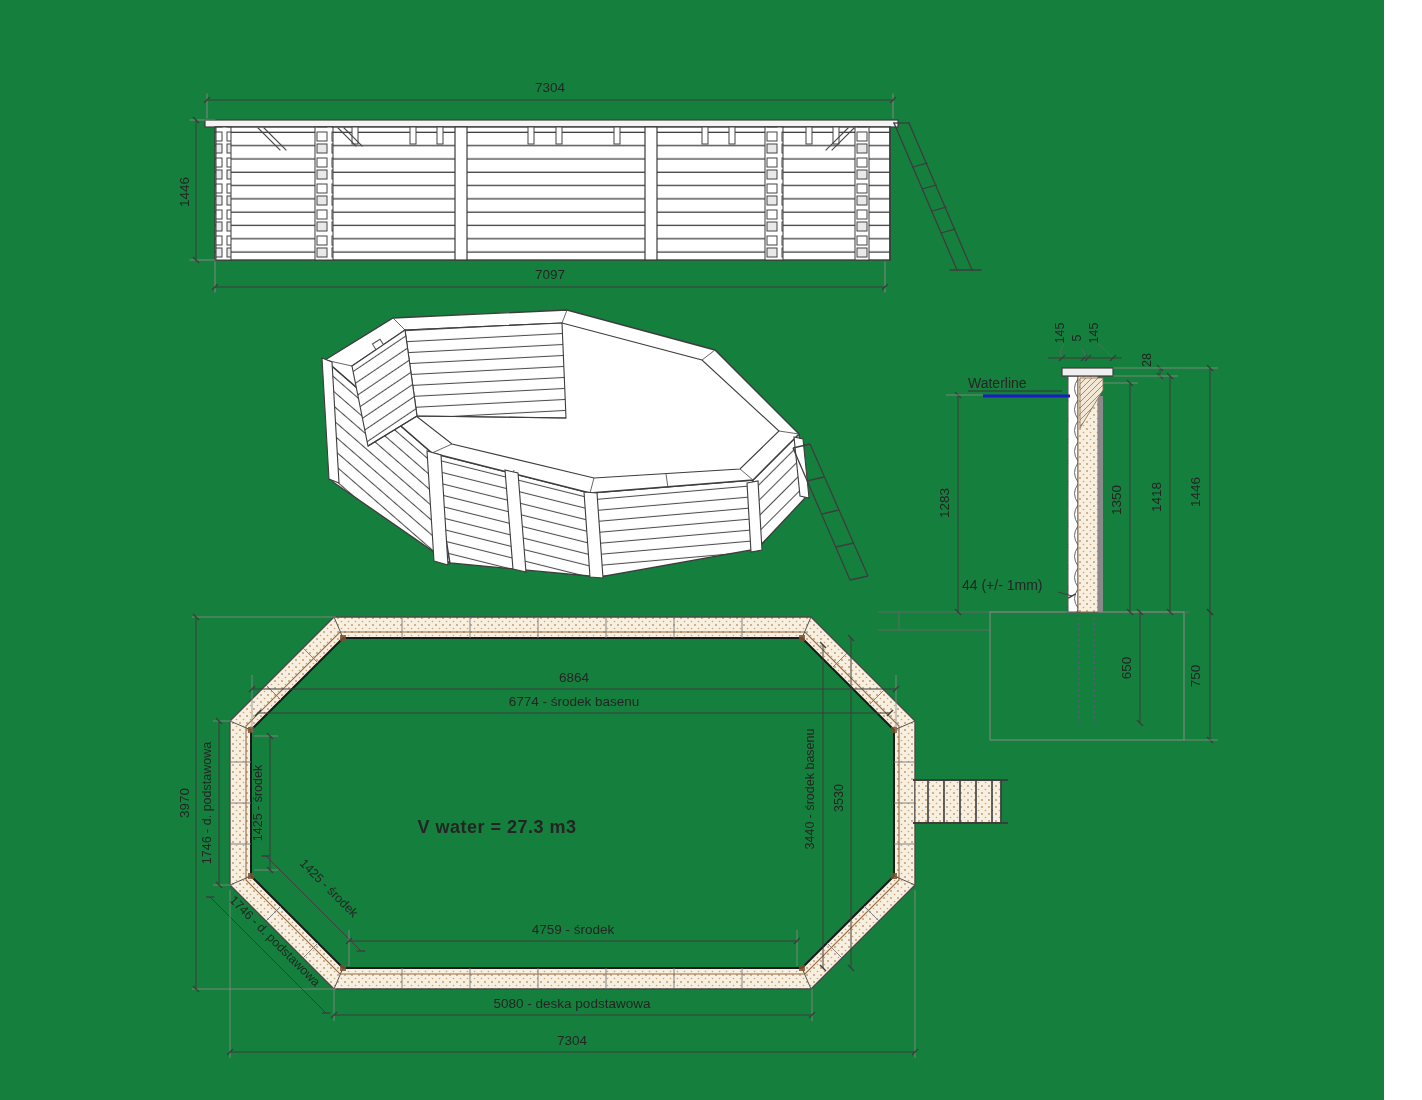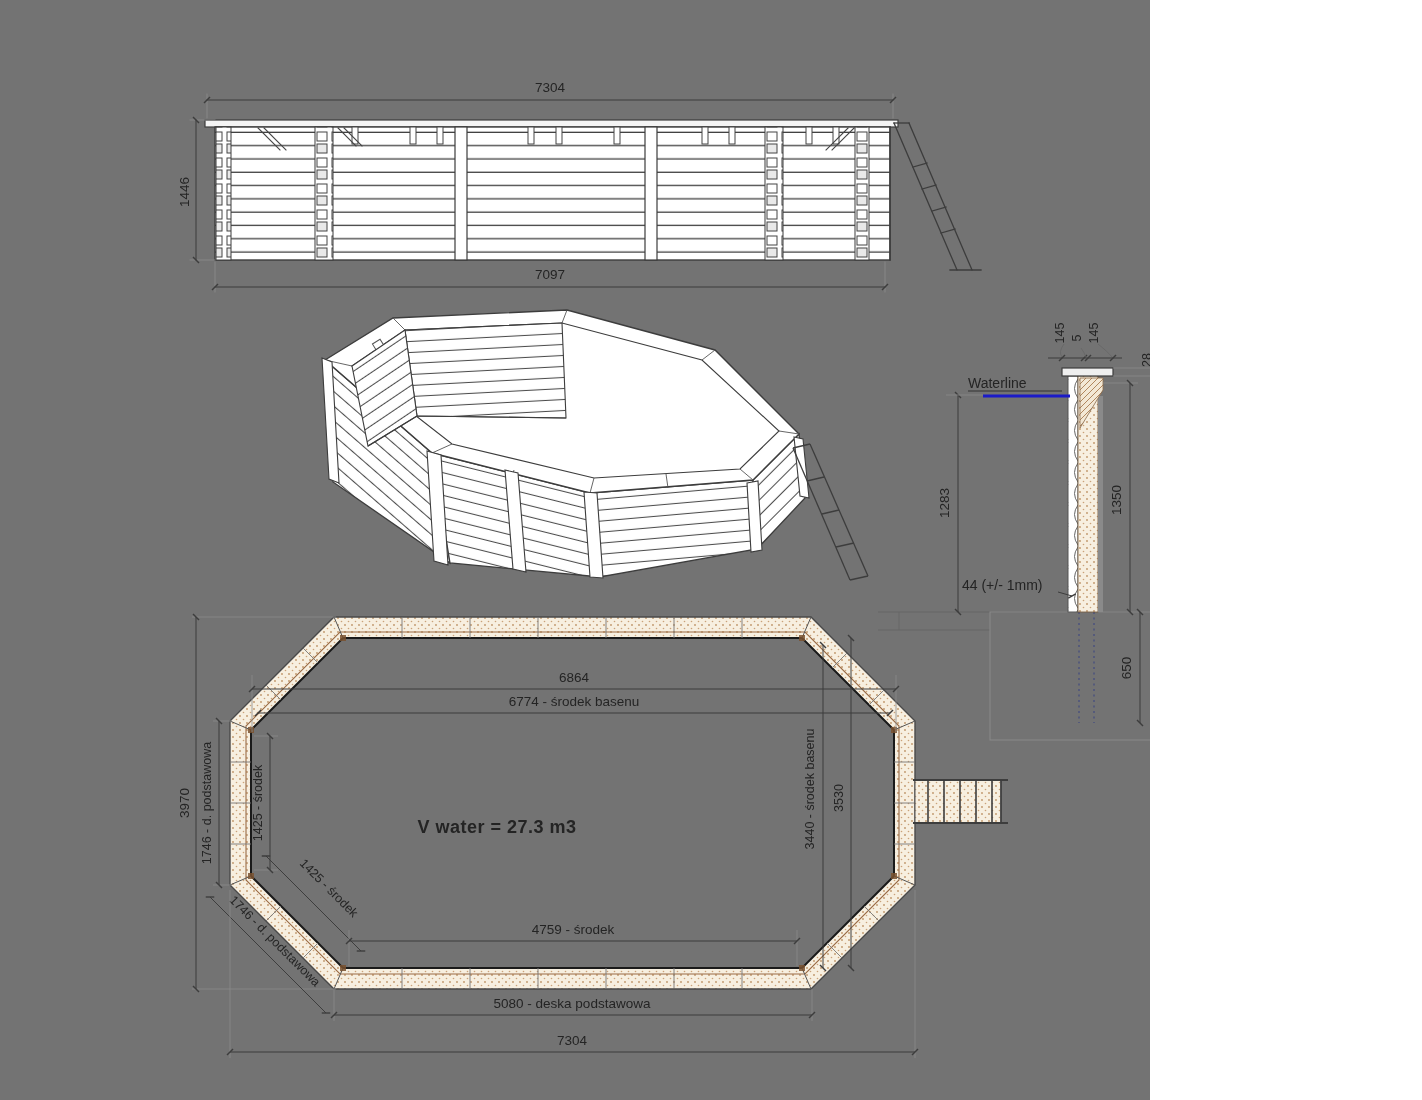--- a/index.html
+++ b/index.html
@@ -1,16 +1,16 @@
 <!DOCTYPE html>
 <html><head>
 <meta charset="utf-8">
 <style>
   html,body{margin:0;padding:0;background:#ffffff;}
-  #page{position:relative;width:1150px;height:1100px;background:#737373;overflow:hidden;
+  #page{position:relative;width:1384px;height:1100px;background:#15803d;overflow:hidden;
         font-family:"Liberation Sans", sans-serif;}
   svg text{fill:#242424;font-family:"Liberation Sans", sans-serif;}
   .dim{font-size:13.5px;}
   .dim-sm{font-size:12.5px;}
   .vol{font-size:18px;font-weight:bold;letter-spacing:.5px;}
   .wl{font-size:14px;}
 </style>
 </head>
 <body>
 

